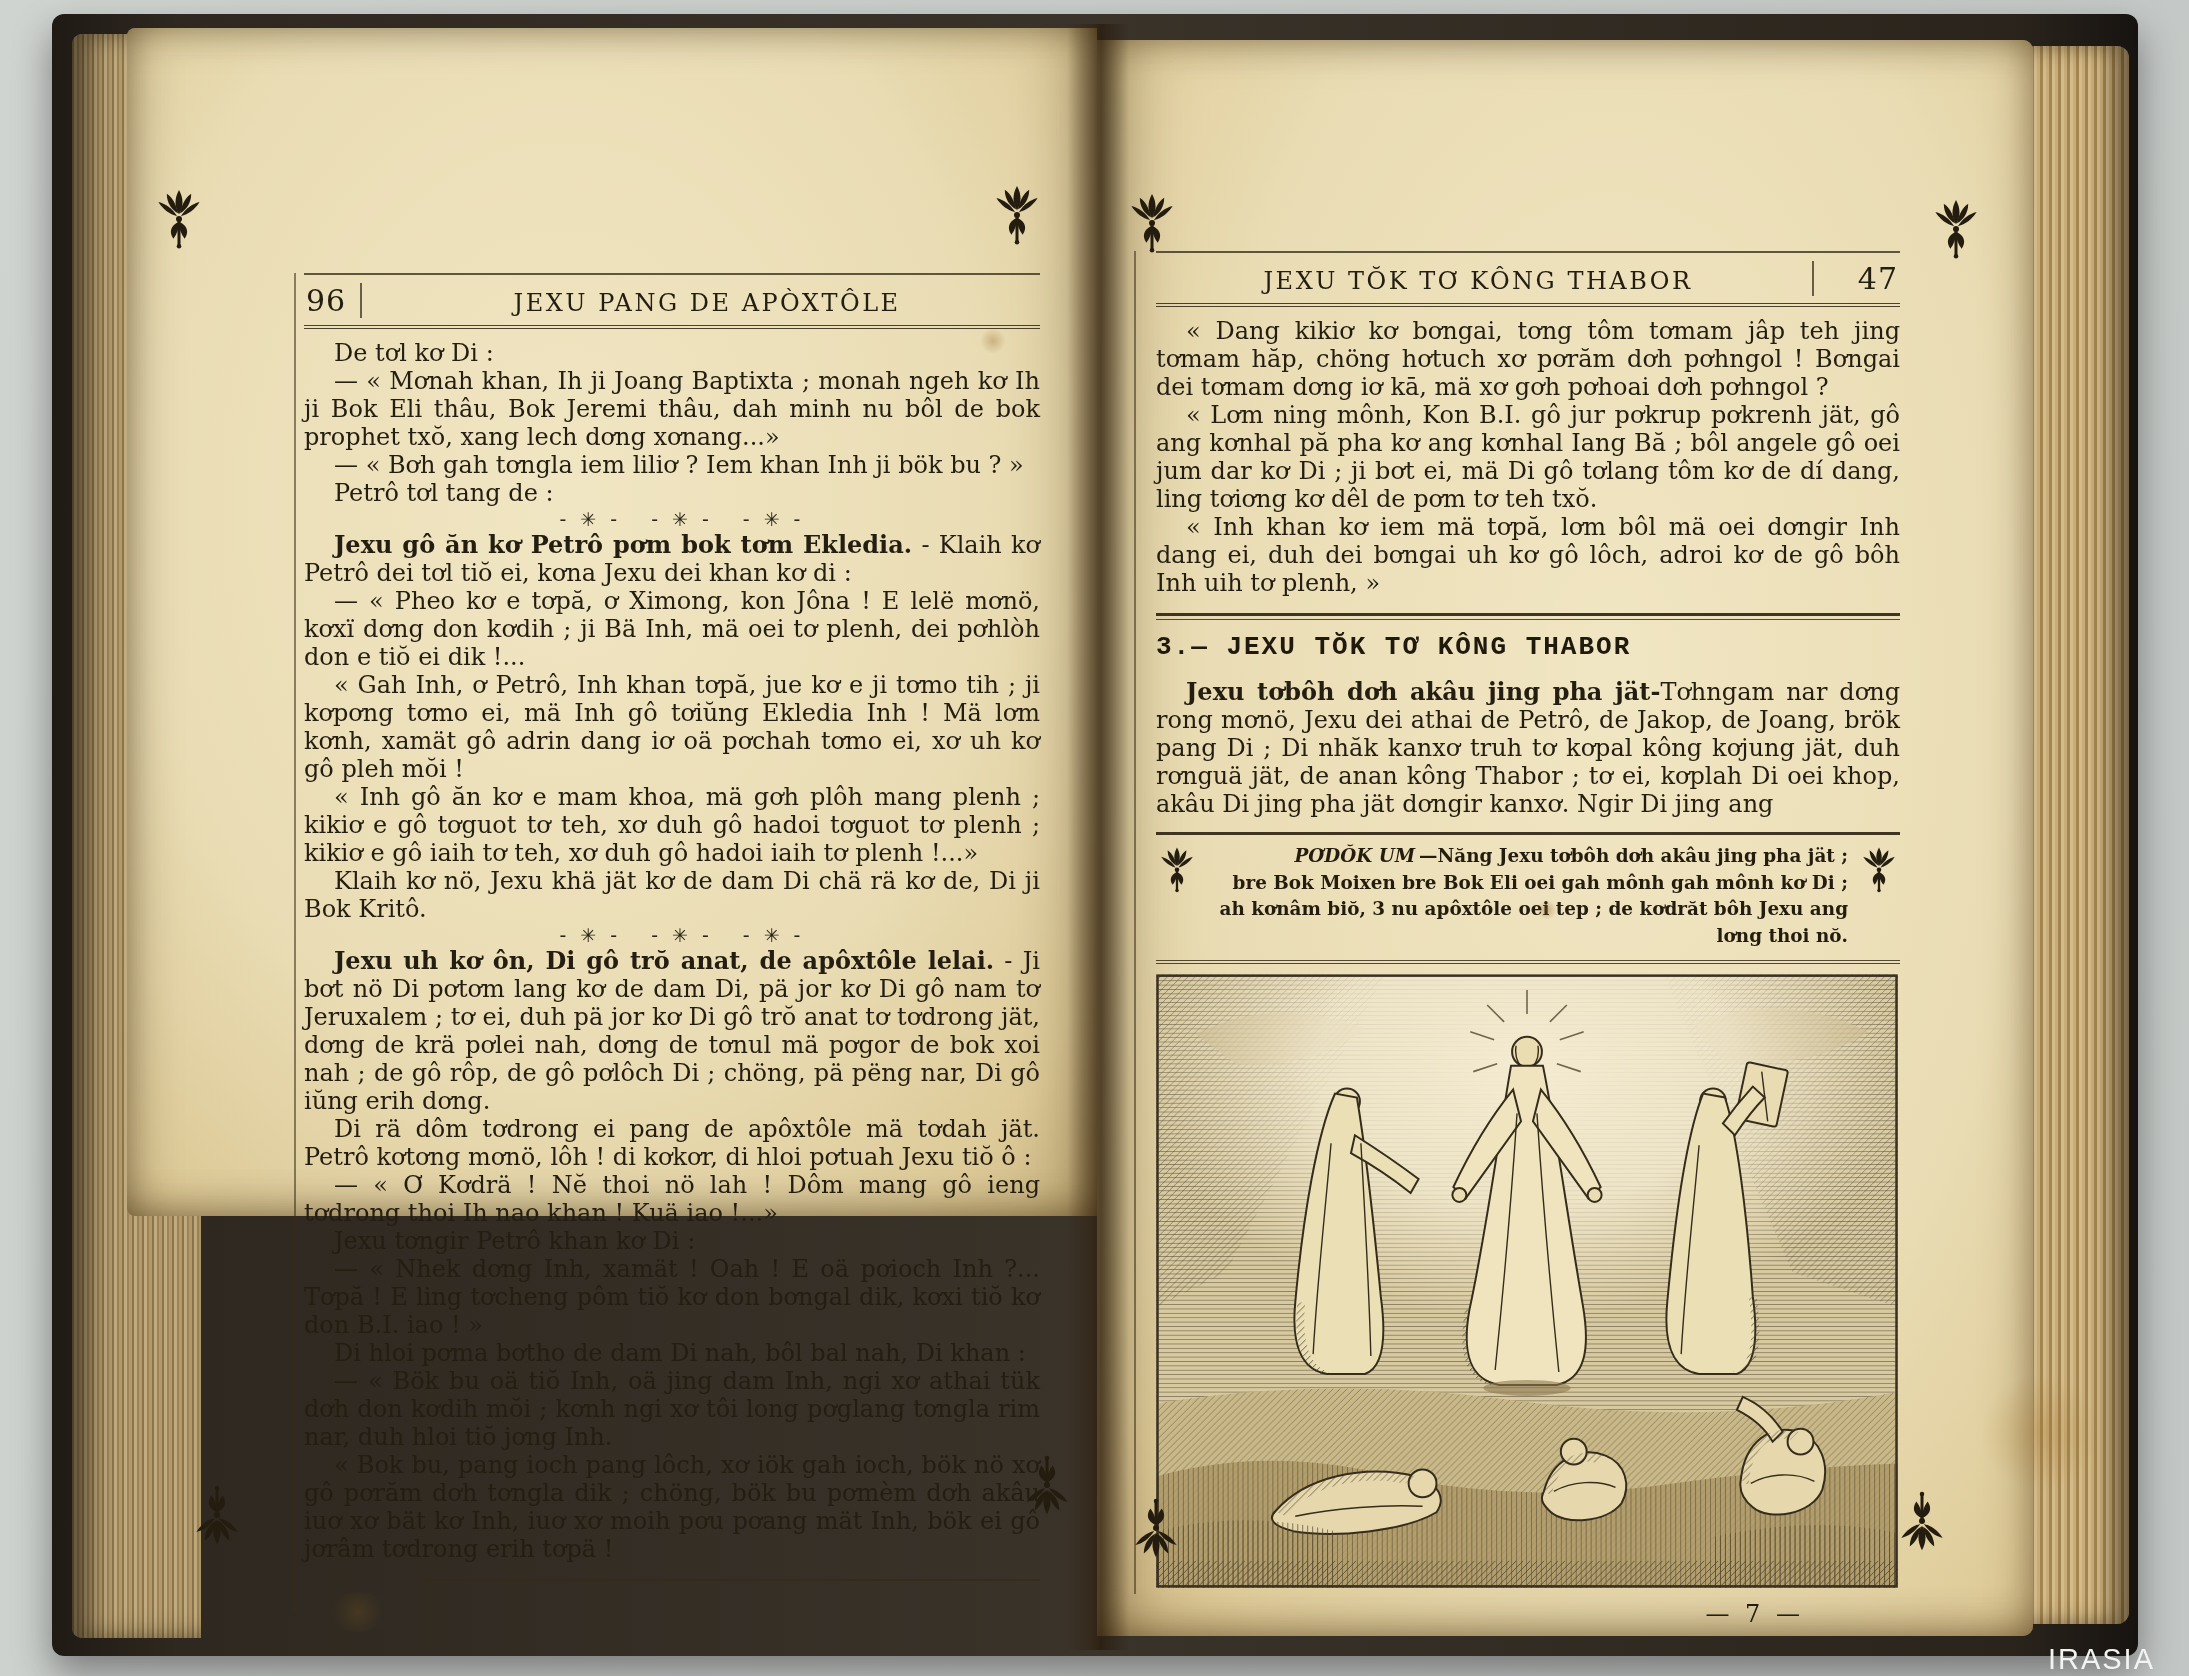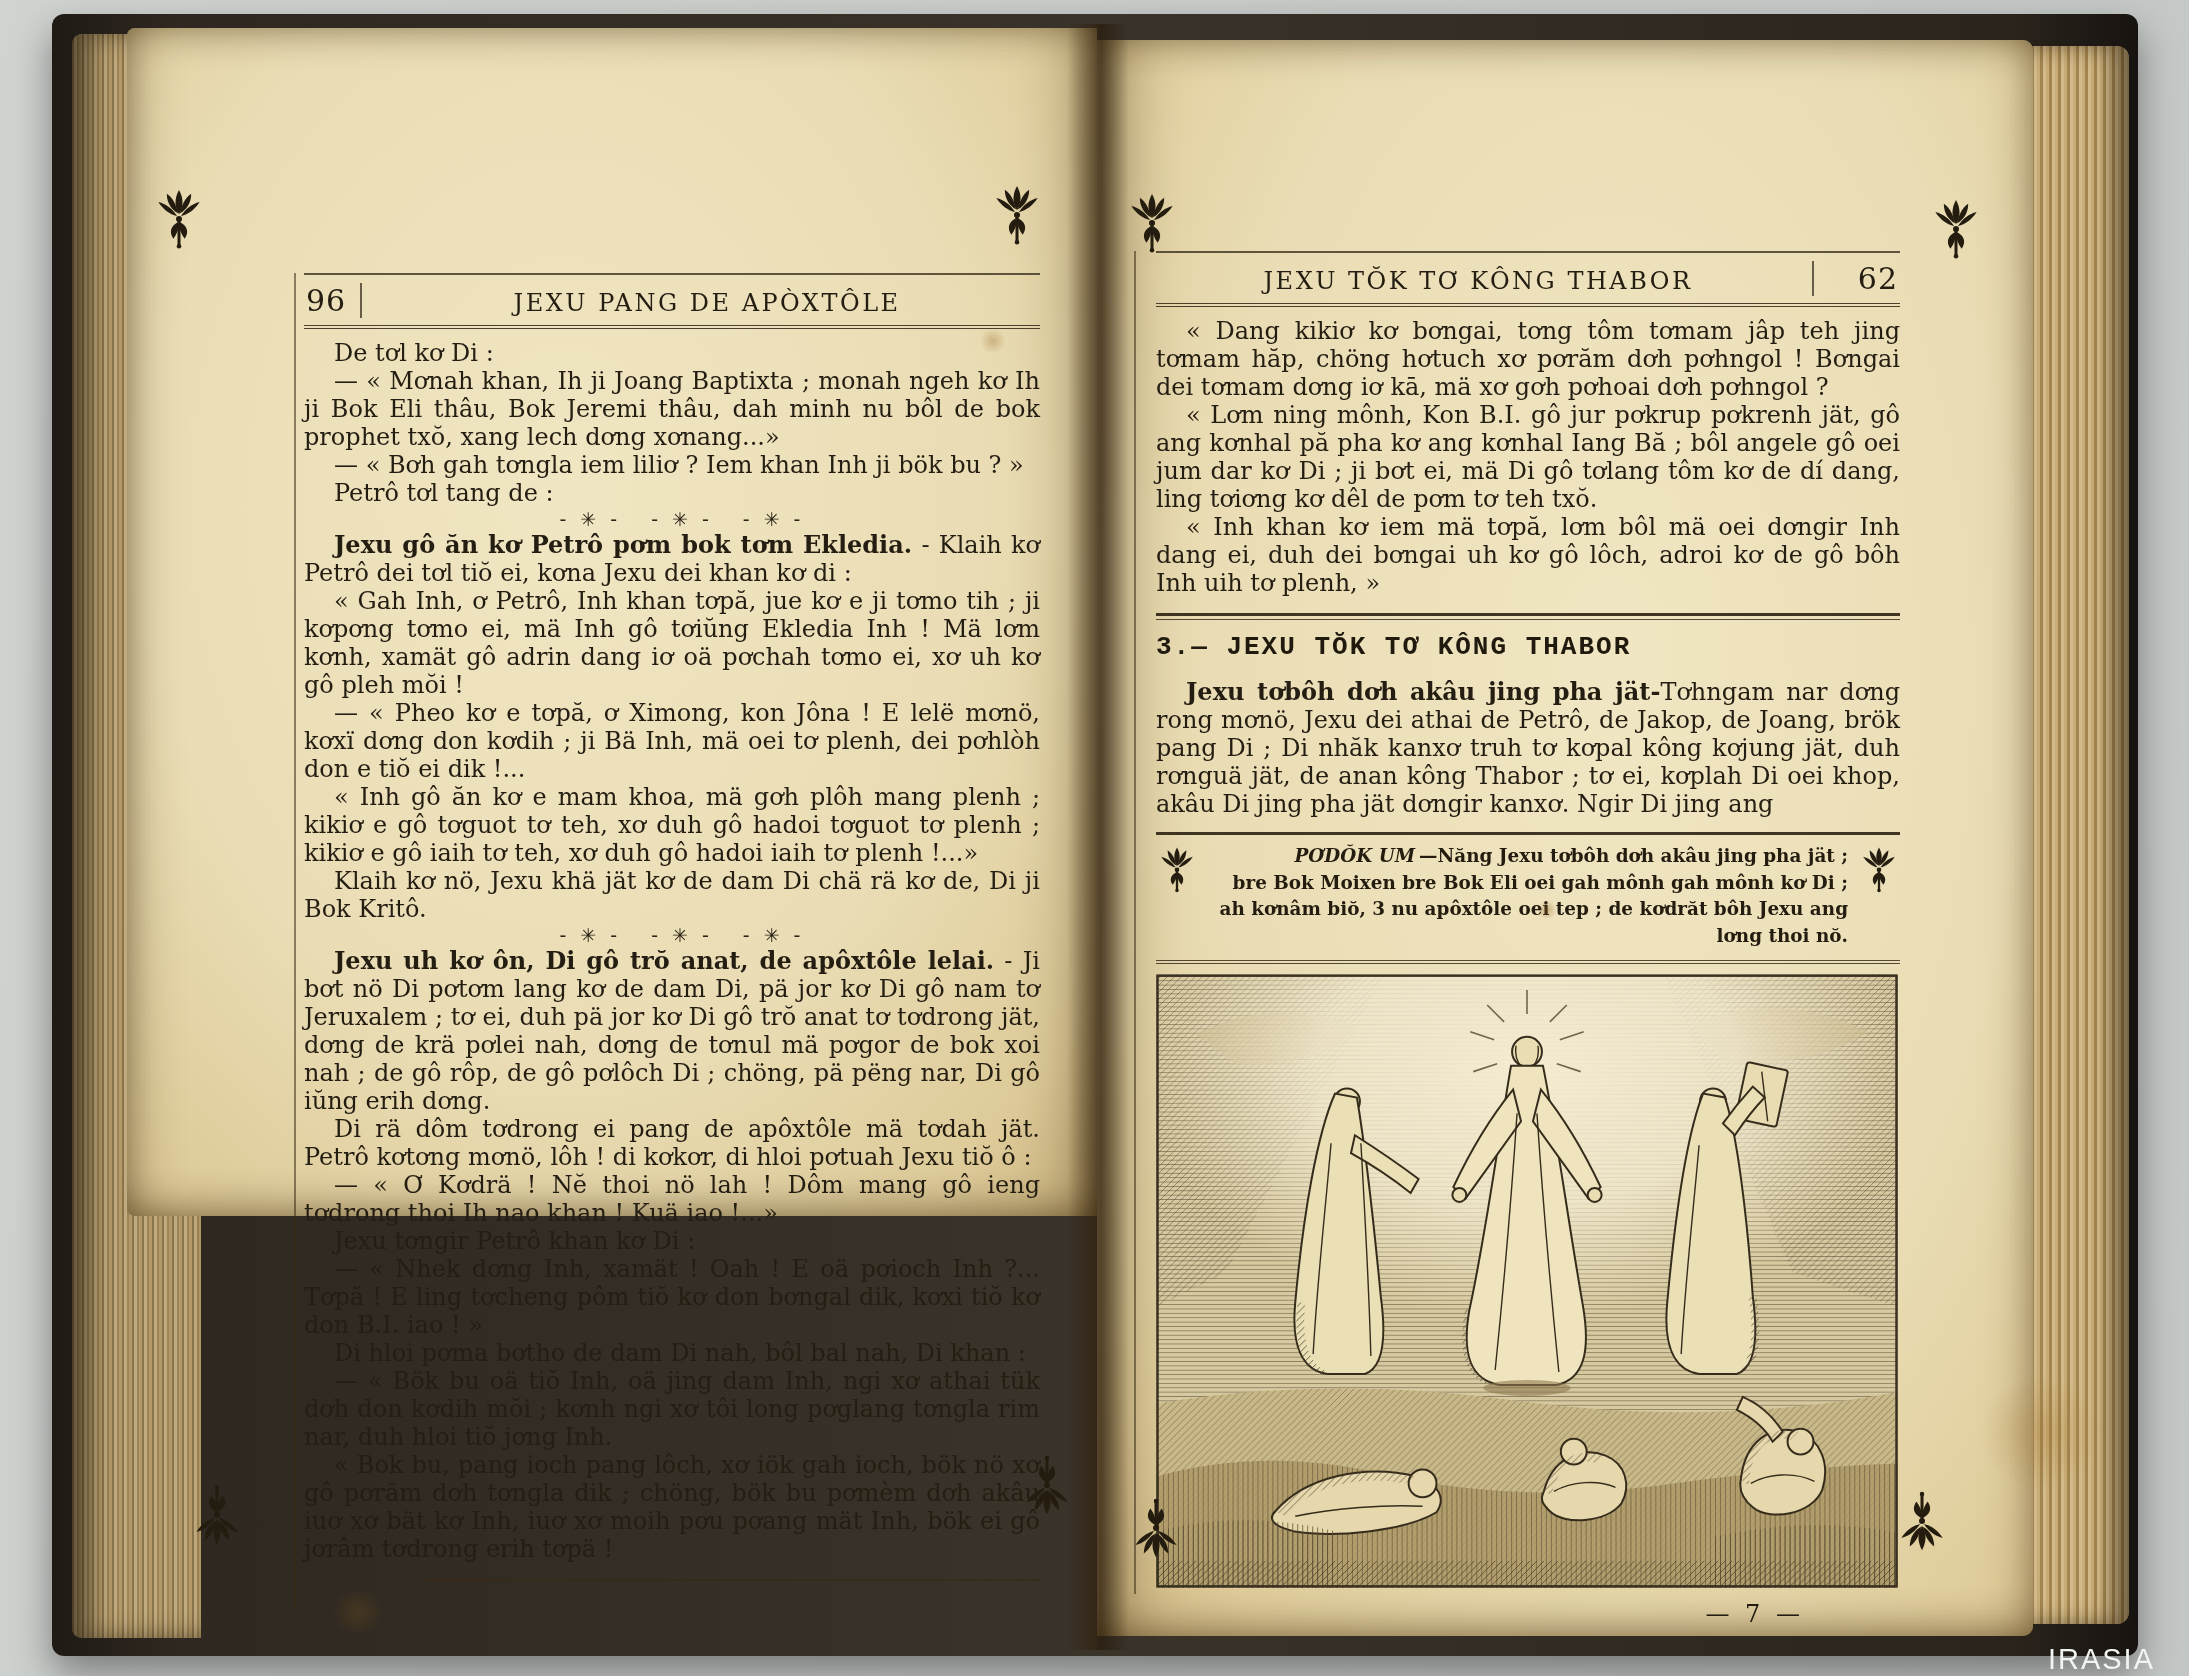--- a/index.html
+++ b/index.html
@@ -128,22 +128,22 @@
           <span class="running-title">JEXU PANG DE APÒXTÔLE</span>
         </div>
       </div>
       <div class="body-text">
         <p>De tơl kơ Di :</p>
         <p>— « Mơnah khan, Ih ji Joang Baptixta ; monah ngeh kơ Ih ji Bok Eli thâu, Bok Jeremi thâu, dah minh nu bôl de bok prophet txŏ, xang lech dơng xơnang...»</p>
         <p>— « Bơh gah tơngla iem liliơ ? Iem khan Inh ji bök bu ? »</p>
         <p>Petrô tơl tang de :</p>
         <p class="sep">-✳-  -✳-  -✳-</p>
         <p><b class="lead">Jexu gô ăn kơ Petrô pơm bok tơm Ekledia.</b><span> - Klaih kơ Petrô dei tơl tiŏ ei, kơna Jexu dei khan kơ di :</span></p>
+        <p>— « Pheo kơ e tơpă, ơ Ximong, kon Jôna ! E lelë mơnö, kơxï dơng don kơdih ; ji Bä Inh, mä oei tơ plenh, dei pơhlòh don e tiŏ ei dik !...</p>
         <p>« Gah Inh, ơ Petrô, Inh khan tơpă, jue kơ e ji tơmo tih ; ji kơpơng tơmo ei, mä Inh gô tơiŭng Ekledia Inh ! Mä lơm kơnh, xamät gô adrin dang iơ oä pơchah tơmo ei, xơ uh kơ gô pleh mŏi !</p>
-        <p>— « Pheo kơ e tơpă, ơ Ximong, kon Jôna ! E lelë mơnö, kơxï dơng don kơdih ; ji Bä Inh, mä oei tơ plenh, dei pơhlòh don e tiŏ ei dik !...</p>
         <p>« Inh gô ăn kơ e mam khoa, mä gơh plôh mang plenh ; kikiơ e gô tơguot tơ teh, xơ duh gô hadoi tơguot tơ plenh ; kikiơ e gô iaih tơ teh, xơ duh gô hadoi iaih tơ plenh !...»</p>
         <p>Klaih kơ nö, Jexu khä jät kơ de dam Di chä rä kơ de, Di ji Bok Kritô.</p>
         <p class="sep">-✳-  -✳-  -✳-</p>
         <p><b class="lead">Jexu uh kơ ôn, Di gô trŏ anat, de apôxtôle lelai.</b><span> - Ji bơt nö Di pơtơm lang kơ de dam Di, pä jor kơ Di gô nam tơ Jeruxalem ; tơ ei, duh pä jor kơ Di gô trŏ anat tơ tơdrong jät, dơng de krä pơlei nah, dơng de tơnul mä pơgor de bok xoi nah ; de gô rôp, de gô pơlôch Di ; chöng, pä pëng nar, Di gô iŭng erih dơng.</span></p>
         <p>Di rä dôm tơdrong ei pang de apôxtôle mä tơdah jät. Petrô kơtơng mơnö, lôh ! di kơkơr, di hloi pơtuah Jexu tiŏ ô :</p>
         <p>— « Ơ Kơdrä ! Nĕ thoi nö lah ! Dôm mang gô ieng tơdrong thoi Ih nao khan ! Kuä iao !...»</p>
         <p>Jexu tơngir Petrô khan kơ Di :</p>
         <p>— « Nhek dơng Inh, xamät ! Oah ! E oä pơioch Inh ?... Tơpă ! E ling tơcheng pôm tiŏ kơ don bơngal dik, kơxi tiŏ kơ don B.I. iao ! »</p>
         <p>Di hloi pơma bơtho de dam Di nah, bôl bal nah, Di khan :</p>
         <p>— « Bök bu oä tiŏ Inh, oä jing dam Inh, ngi xơ athai tük dơh don kơdih mŏi ; kơnh ngi xơ tôi long pơglang tơngla rim nar, duh hloi tiŏ jơng Inh.</p>
@@ -153,21 +153,21 @@
     </div>
   </div>
 
   <div class="page page-right">
     <div class="vrule" style="left:37px;top:211px;height:1343px;"></div>
     <div class="content content-right">
       <div class="running-header">
         <div class="inner">
           <span class="running-title">JEXU TŎK TƠ KÔNG THABOR</span>
           <span class="head-div"></span>
-          <span class="pagenum" style="width:70px;text-align:right;">62</span>
+          <span class="pagenum" style="width:70px;text-align:right;">47</span>
         </div>
       </div>
       <div class="body-text">
         <p>« Dang kikiơ kơ bơngai, tơng tôm tơmam jâp teh jing tơmam hăp, chöng hơtuch xơ pơrăm dơh pơhngol ! Bơngai dei tơmam dơng iơ kā, mä xơ gơh pơhoai dơh pơhngol ?</p>
         <p>« Lơm ning mônh, Kon B.I. gô jur pơkrup pơkrenh jät, gô ang kơnhal pă pha kơ ang kơnhal Iang Bă ; bôl angele gô oei jum dar kơ Di ; ji bơt ei, mä Di gô tơlang tôm kơ de dí dang, ling tơiơng kơ dêl de pơm tơ teh txŏ.</p>
         <p>« Inh khan kơ iem mä tơpă, lơm bôl mä oei dơngir Inh dang ei, duh dei bơngai uh kơ gô lôch, adroi kơ de gô bôh Inh uih tơ plenh, »</p>
       </div>
       <div class="section-rule"></div>
       <div class="section-heading">3.— JEXU TŎK TƠ KÔNG THABOR</div>
       <div class="body-text" style="margin-top:8px;">

